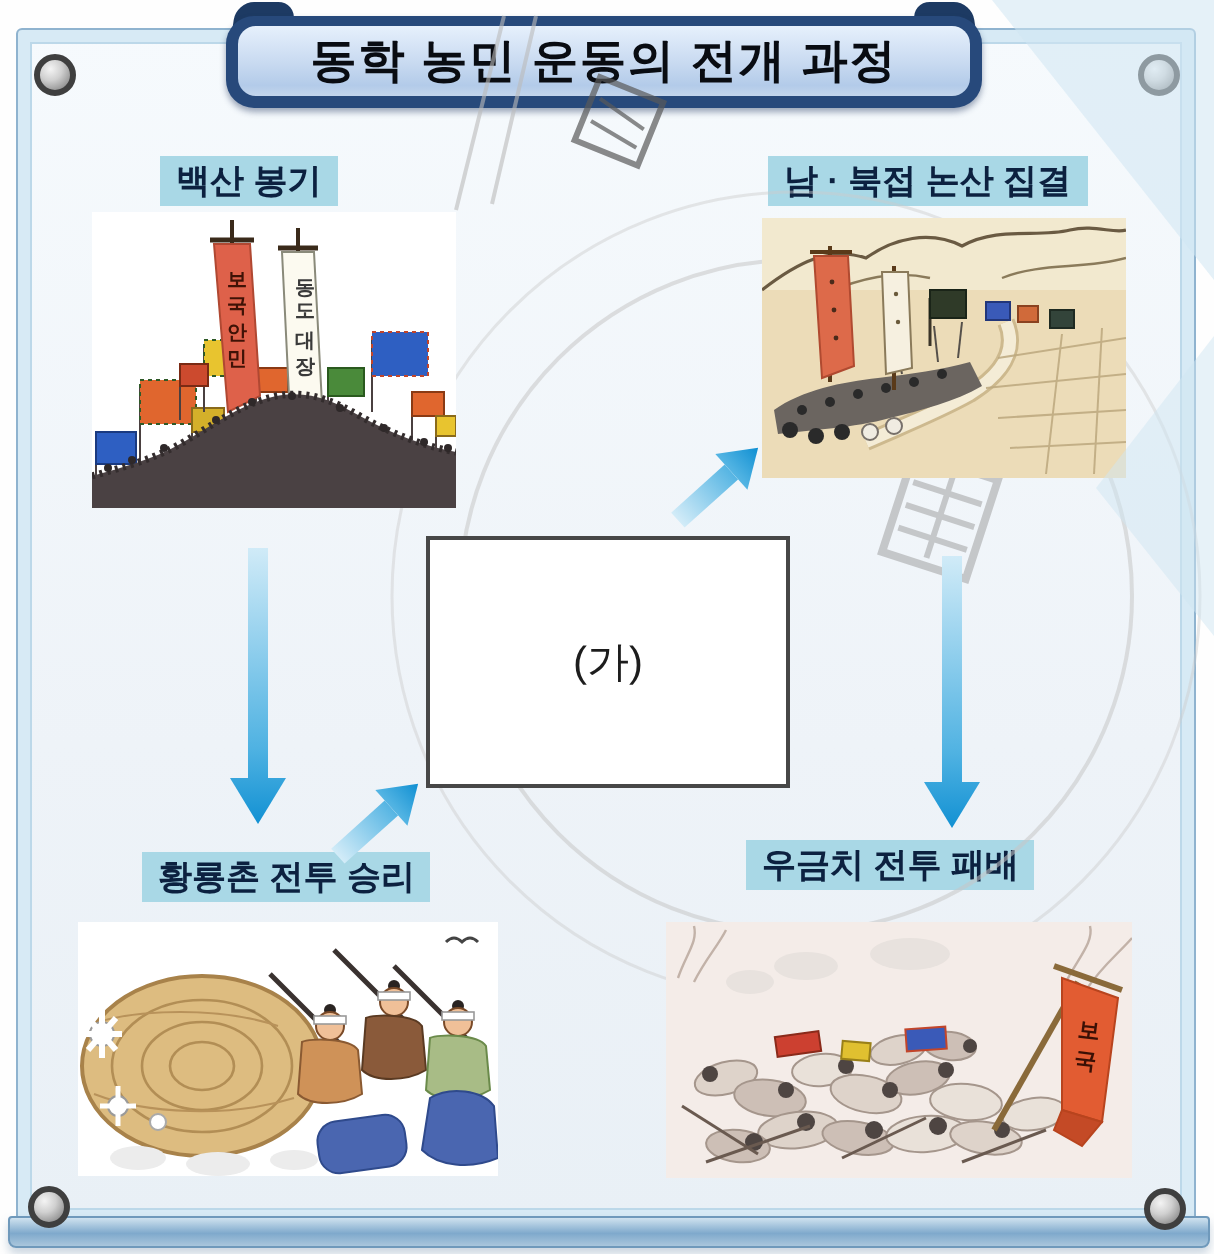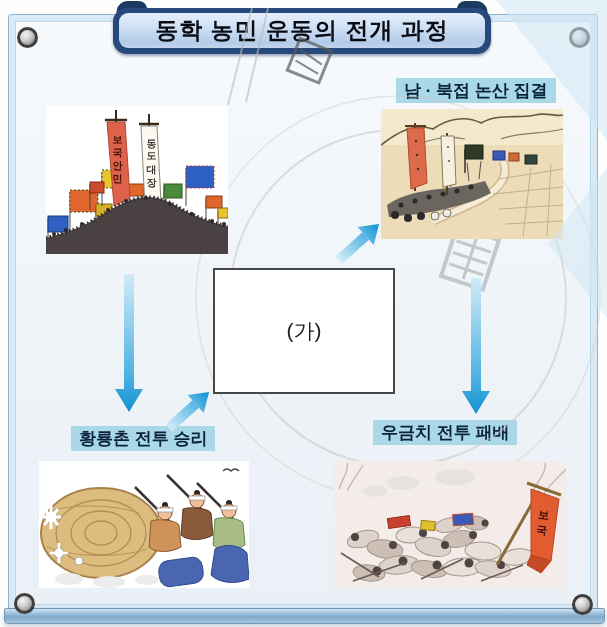--- a/index.html
+++ b/index.html
@@ -86,21 +86,22 @@
   <div class="banner">
     <div class="curl l"></div>
     <div class="curl r"></div>
     <div class="banner-body">
       <div class="banner-inner">
         <span>동학 농민 운동의 전개 과정</span>
       </div>
     </div>
   </div>
 
-  <div class="node-label" style="left:396px;top:78px">남 · 북접 논산 집결</div>
+  <div class="node-label" style="left:80px;top:78px">백산 봉기</div>
+  <div class="node-label" style="left:384px;top:78px">남 · 북접 논산 집결</div>
   <div class="node-label" style="left:71px;top:426px">황룡촌 전투 승리</div>
   <div class="node-label" style="left:373px;top:420px">우금치 전투 패배</div>
 
   <div class="illo" style="left:46px;top:106px;width:182px;height:148px">
     <svg width="182" height="148" viewBox="0 0 182 148">
       <rect width="182" height="148" fill="#ffffff"></rect>
       <g stroke-width="1">
         <line x1="2" y1="112" x2="2" y2="140" stroke="#4a4040"></line>
           <rect x="2" y="110" width="20" height="16" fill="#2e5fc2" stroke="#1a3a80"></rect>
         <line x1="24" y1="86" x2="24" y2="126" stroke="#4a4040"></line>

